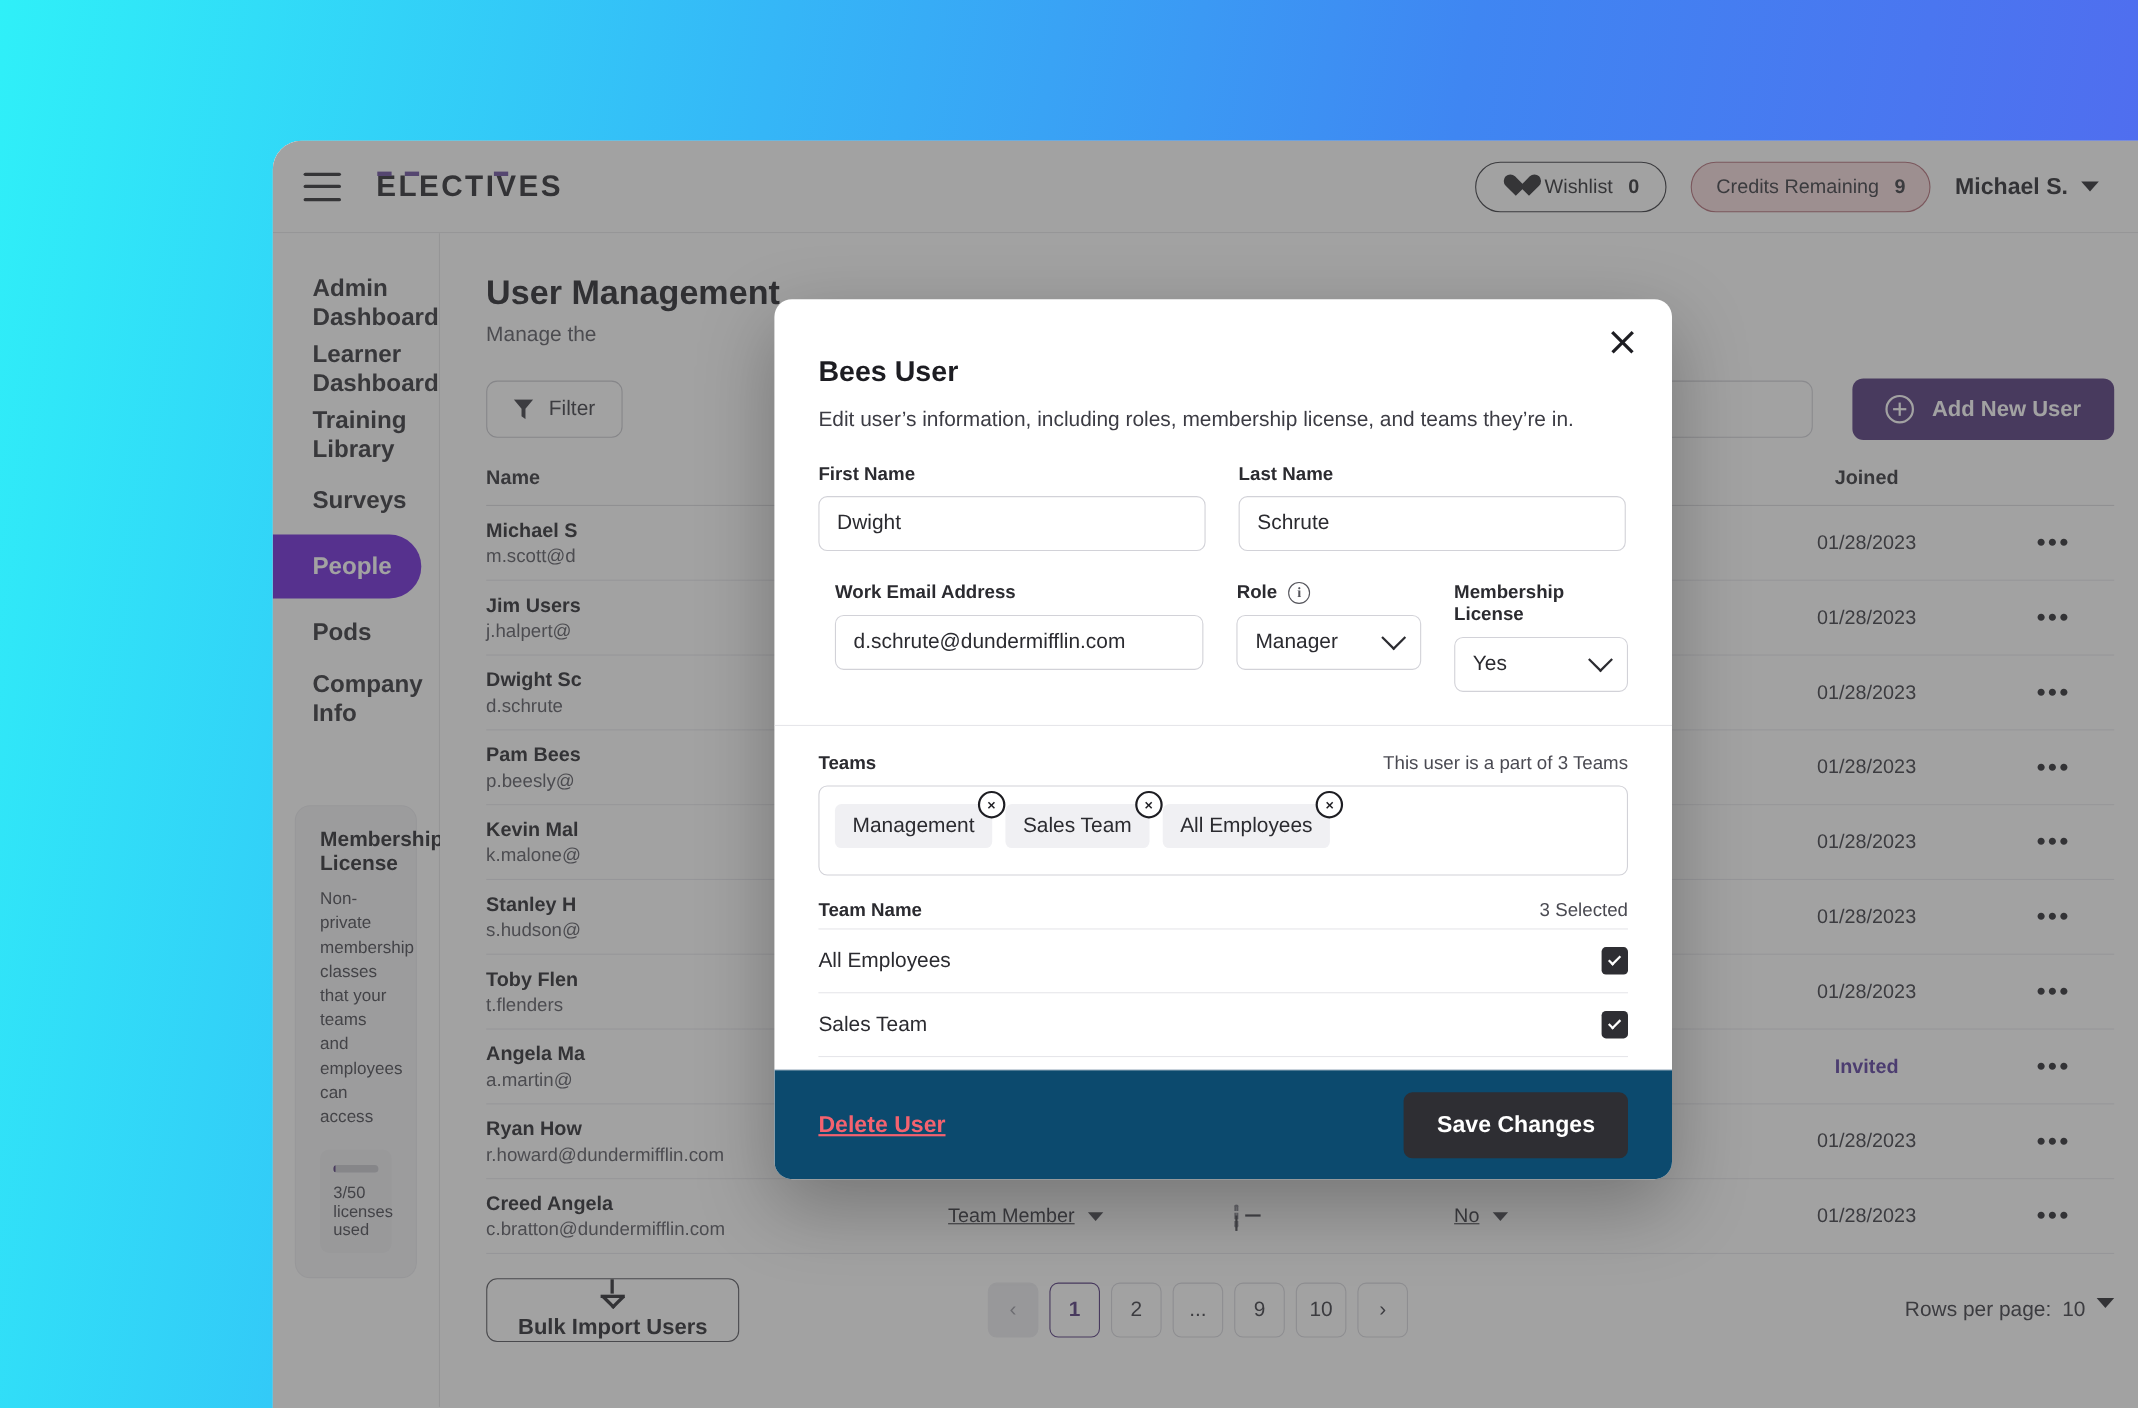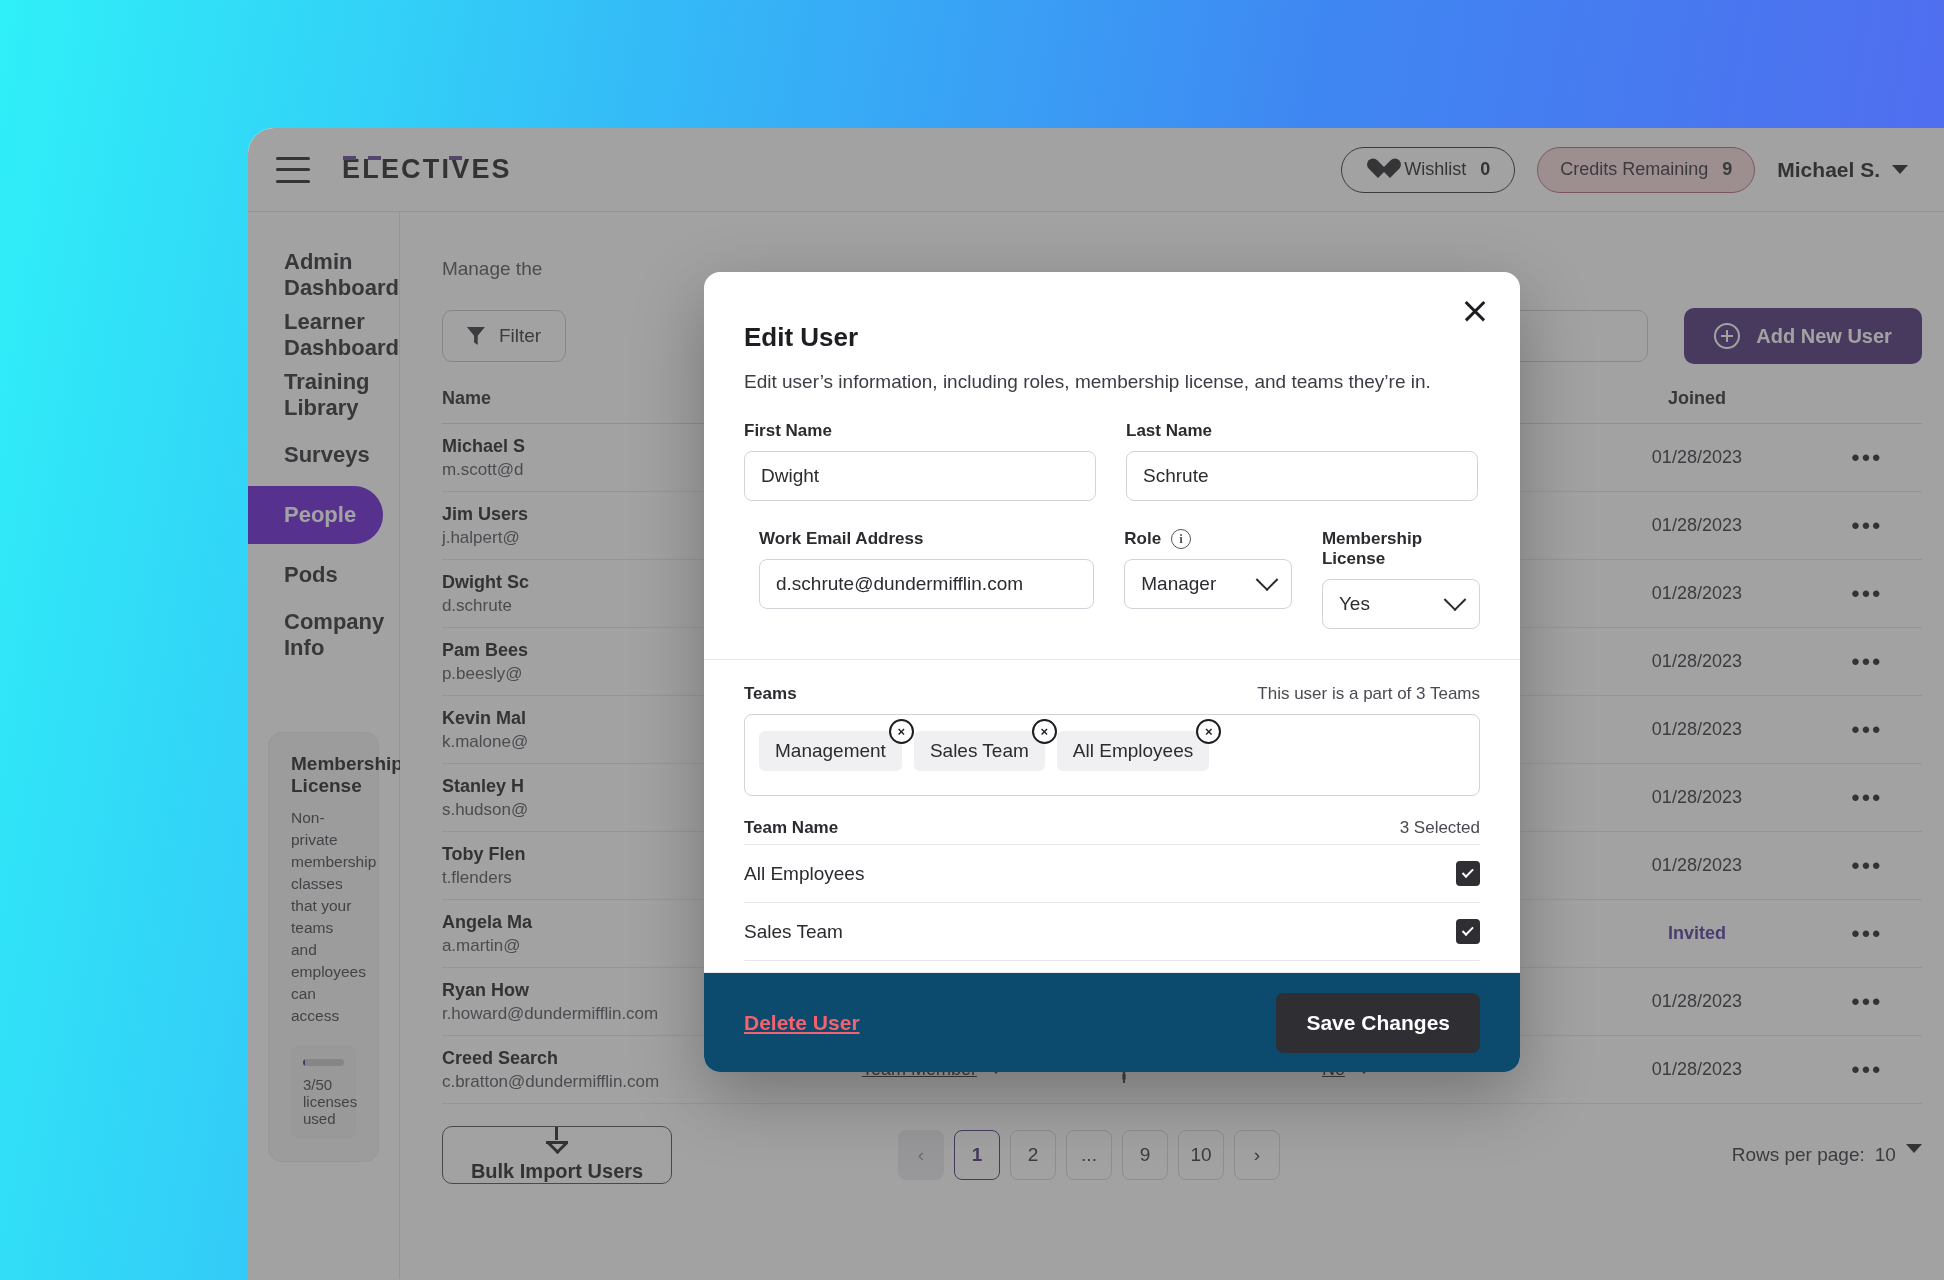--- a/index.html
+++ b/index.html
@@ -311,20 +311,21 @@
         <div id="license-progress-wrap">
           <div class="bar-track">
             <div class="bar-fill" id="license-bar-fill" style="width: 6%;"></div>
           </div>
           <div id="license-used">3/50 licenses used</div>
         </div>
       </div>
     </div>
 
     <div id="main">
+      <div id="page-title">User Management</div>
       <div id="page-sub">Manage the</div>
 
       <div id="toolbar">
         <div class="btn-outline">
           <span class="funnel"></span>
           <span>Filter</span>
         </div>
         <div id="search-box">
           <span>Search for a user</span>
         </div>
@@ -483,21 +484,21 @@
                 <span class="sel">
                   <span>No</span>
                   <span class="chev"></span>
                 </span>
               </div>
               <div class="col-join joined ">01/28/2023</div>
               <div class="col-act dots">•••</div>
             </div>
             <div class="trow">
               <div class="col-name cell-name">
-                <div class="nm">Creed Search</div>
+                <div class="nm">Creed Angela</div>
                 <div class="em">c.bratton@dundermifflin.com</div>
               </div>
               <div class="col-role">
                 <span class="sel">
                   <span>Team Member</span>
                   <span class="chev"></span>
                 </span>
               </div>
               <div class="col-teams"><span class="teams-add"></span></div>
               <div class="col-lic">
@@ -536,21 +537,21 @@
       </div>
     </div>
   </div>
 </div>
 
 <div id="scrim"></div>
 
 <div id="modal">
   <div id="modal-body">
     <div id="modal-close"></div>
-    <div id="modal-title">Edit User</div>
+    <div id="modal-title">Bees User</div>
     <div id="modal-desc">Edit user’s information, including roles, membership license, and teams they’re in.</div>
 
     <div class="frow">
       <div class="fgroup" style="width:352px;">
         <div class="flabel">First Name</div>
         <div class="finput">
           <span>Dwight</span>
         </div>
       </div>
       <div class="fgroup" style="width:352px;">

